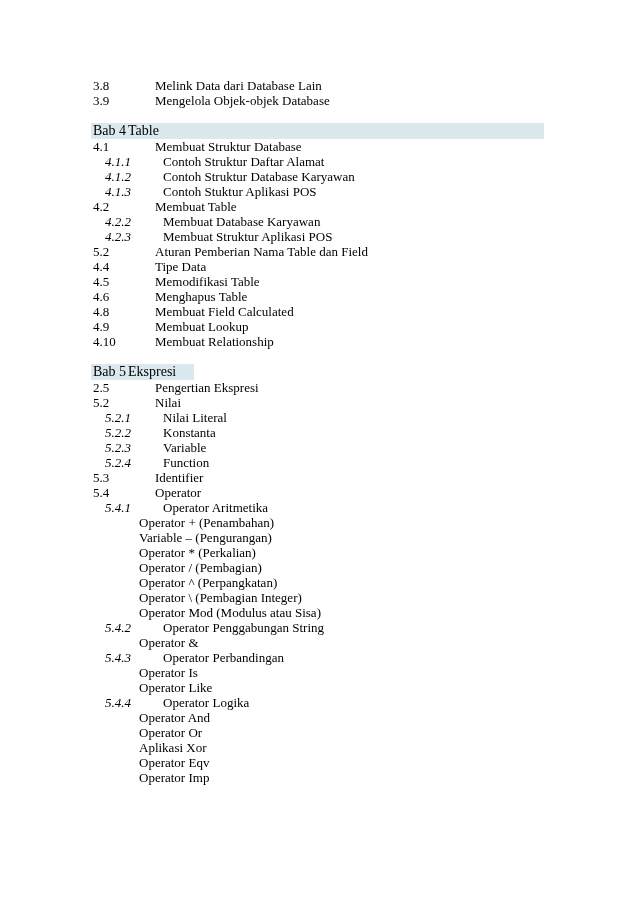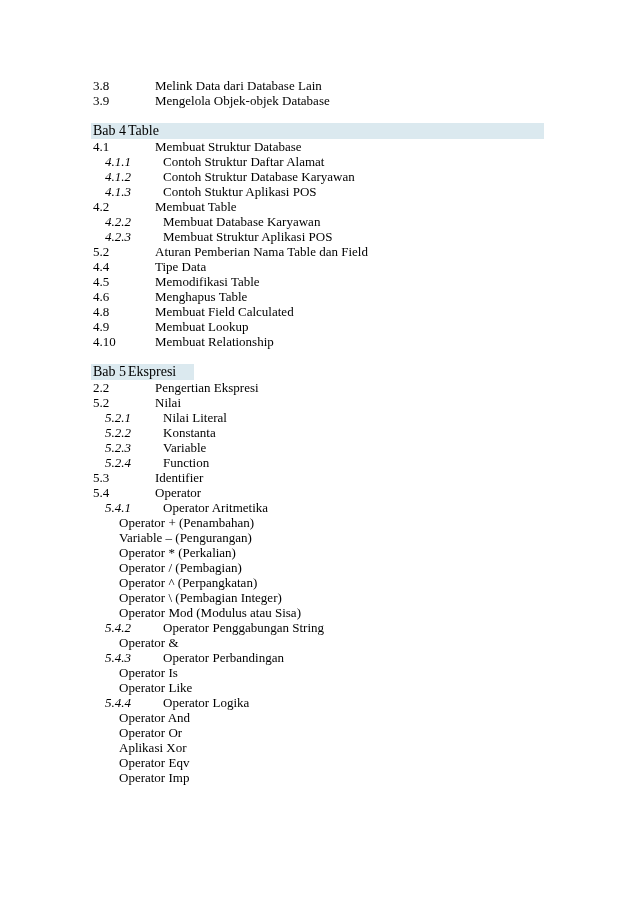--- a/index.html
+++ b/index.html
@@ -43,21 +43,21 @@
 
   
   .lvl1 .num { left: 2px; }
   .lvl1 .txt { left: 48px; margin-left: 16px; }
 
   
   .lvl2 .num { left: 14px; font-style: italic; }
   .lvl2 .txt { left: 72px; }
 
   
-  .lvlop .txt { left: 28px; }
+  .lvlop .txt { left: 48px; }
 
   
   .chapter {
     position: relative;
     height: 16px;
     line-height: 16px;
     font-size: 14px;
     white-space: nowrap;
   }
   .chapter .hl {
@@ -156,21 +156,21 @@
       <span class="num">4.10</span>
       <span class="txt">Membuat Relationship</span>
     </div>
     <div class="spacer"></div>
     <div class="chapter snug">
       <div class="hl"></div>
       <span class="num">Bab 5</span>
       <span class="txt">Ekspresi</span>
     </div>
     <div class="row lvl1">
-      <span class="num">2.2</span>
+      <span class="num">2.5</span>
       <span class="txt">Pengertian Ekspresi</span>
     </div>
     <div class="row lvl1">
       <span class="num">5.2</span>
       <span class="txt">Nilai</span>
     </div>
     <div class="row lvl2">
       <span class="num">5.2.1</span>
       <span class="txt">Nilai Literal</span>
     </div>

